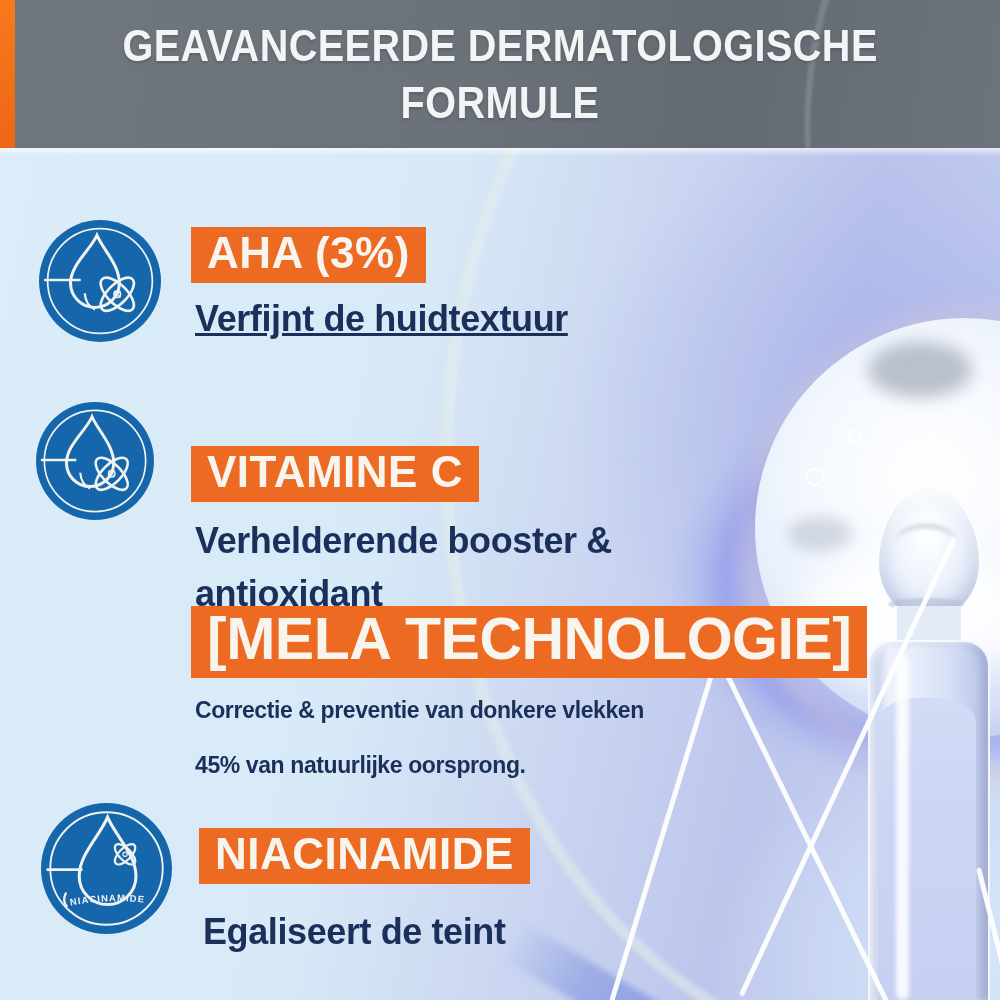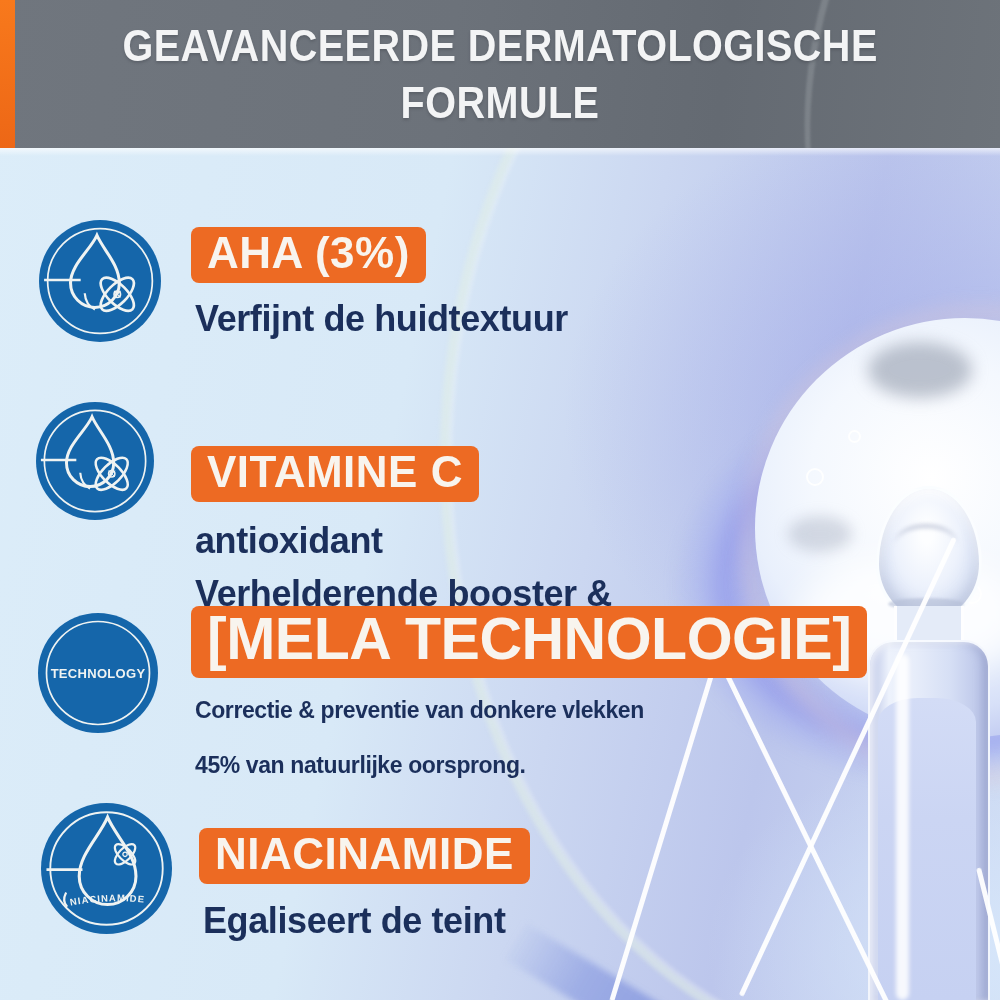--- a/index.html
+++ b/index.html
@@ -80,28 +80,28 @@
   .icon-tech{left:38px;top:613px;width:120px;height:120px;}
   .icon-nia{left:41px;top:803px;width:131px;height:131px;}
 
   .sec{position:absolute;}
   .sec-aha{left:191px;top:227px;}
   .sec-vitc{left:191px;top:446px;}
   .sec-mela{left:191px;top:606px;}
   .sec-nia{left:199px;top:828px;}
 
   .banner{display:inline-block;background:#ED6A23;color:#F8F4EE;font-weight:700;
-    font-size:44px;line-height:1.05;padding:3px 16px 7px;white-space:nowrap;letter-spacing:0.5px;border-radius:8px;}
+    font-size:44px;line-height:1.05;padding:3px 16px 7px;white-space:nowrap;letter-spacing:0.5px;}
   .sec-mela .banner{font-size:59px;letter-spacing:-0.5px;}
   .desc{margin:0;color:#1B2F5B;font-weight:700;font-size:36px;line-height:53px;
     letter-spacing:-0.4px;white-space:nowrap;margin-left:4px;}
-  .sec-aha  .desc{margin-top:9px;}
+  .sec-aha  .desc{margin-top:9px;text-decoration:underline;}
   .sec-vitc .desc{margin-top:12px;}
   .sec-mela .desc{margin-top:5px;line-height:55px;font-size:23px;}
-  .sec-nia  .desc{margin-top:10px;}
+  .sec-nia  .desc{margin-top:21px;}
   .desc span{display:block;}
 </style>
 </head>
 <body>
 
 <div class="poster">
 
   <div class="photo">
     <div class="dish-arc"></div>
     <div class="top-glow"></div>
@@ -168,27 +168,20 @@
       <path d="M45,72 c0.5,8 4,13 10,16" fill="none" stroke="#EFF3F2" stroke-width="2.2"></path>
       <g transform="translate(77,73)" stroke="#EFF3F2" fill="none">
         <ellipse rx="21" ry="9.5" transform="rotate(45)" stroke-width="2.6"></ellipse>
         <ellipse rx="21" ry="9.5" transform="rotate(-45)" stroke-width="2.6"></ellipse>
         <circle r="3.2" stroke-width="1.6"></circle>
         <path d="M-3.2,-3.2 L3.2,3.2 M-3.2,3.2 L3.2,-3.2" stroke-width="1"></path>
       </g>
     </svg>
   </div>
 
-  <div class="icon icon-tech">
-    <svg viewBox="0 0 120 120">
-      <circle cx="60" cy="60" r="60" fill="#1566AA"></circle>
-      <circle cx="60" cy="60" r="51.5" fill="none" stroke="#EFF3F2" stroke-width="1.7"></circle>
-      <text x="60" y="64.5" text-anchor="middle" font-size="13" font-weight="700" fill="#EFF3F2" letter-spacing="0.3" font-family="Liberation Sans, DejaVu Sans, sans-serif">TECHNOLOGY</text>
-    </svg>
-  </div>
 
   <div class="icon icon-nia">
     <svg viewBox="0 0 120 120">
       <circle cx="60" cy="60" r="60" fill="#1566AA"></circle>
       <circle cx="60" cy="60" r="51.5" fill="none" stroke="#EFF3F2" stroke-width="1.7"></circle>
       <line x1="5" y1="61" x2="38" y2="61" stroke="#EFF3F2" stroke-width="2.6"></line>
       <path d="M61,13 C68,30 87,47 87,67 a26,26 0 1 1 -52,0 C35,47 54,30 61,13 Z" fill="none" stroke="#EFF3F2" stroke-width="2.8"></path>
       <g transform="translate(77,47)" stroke="#EFF3F2" fill="none">
         <ellipse rx="12" ry="5.5" transform="rotate(45)" stroke-width="2"></ellipse>
         <ellipse rx="12" ry="5.5" transform="rotate(-45)" stroke-width="2"></ellipse>
@@ -209,22 +202,22 @@
     <p class="desc">
       <span>Verfijnt de huidtextuur</span>
     </p>
   </section>
 
   <section class="sec sec-vitc">
     <div class="banner">
       <span>VITAMINE C</span>
     </div>
     <p class="desc">
+      <span>Verhelderende booster &amp;</span>
       <span>antioxidant</span>
-      <span>Verhelderende booster &amp;</span>
     </p>
   </section>
 
   <section class="sec sec-mela">
     <div class="banner">
       <span>[MELA TECHNOLOGIE]</span>
     </div>
     <p class="desc">
       <span>Correctie &amp; preventie van donkere vlekken</span>
       <span>45% van natuurlijke oorsprong.</span>

